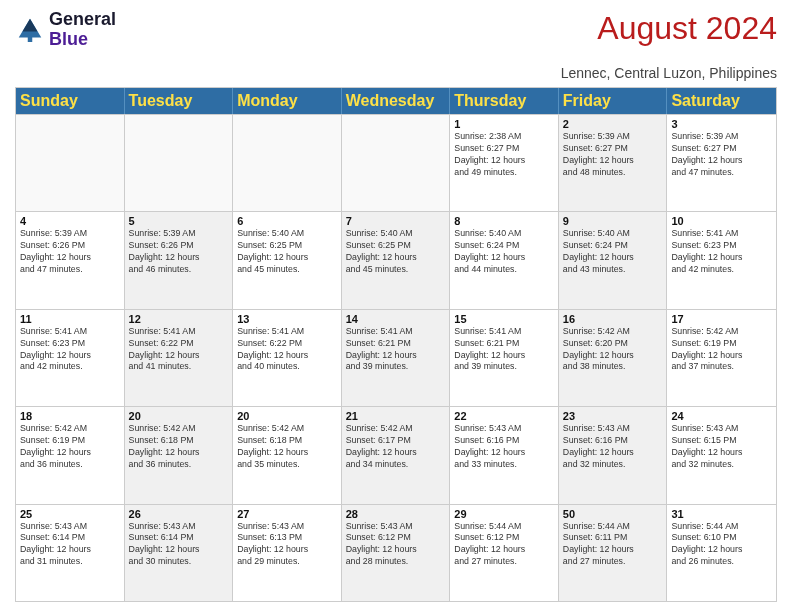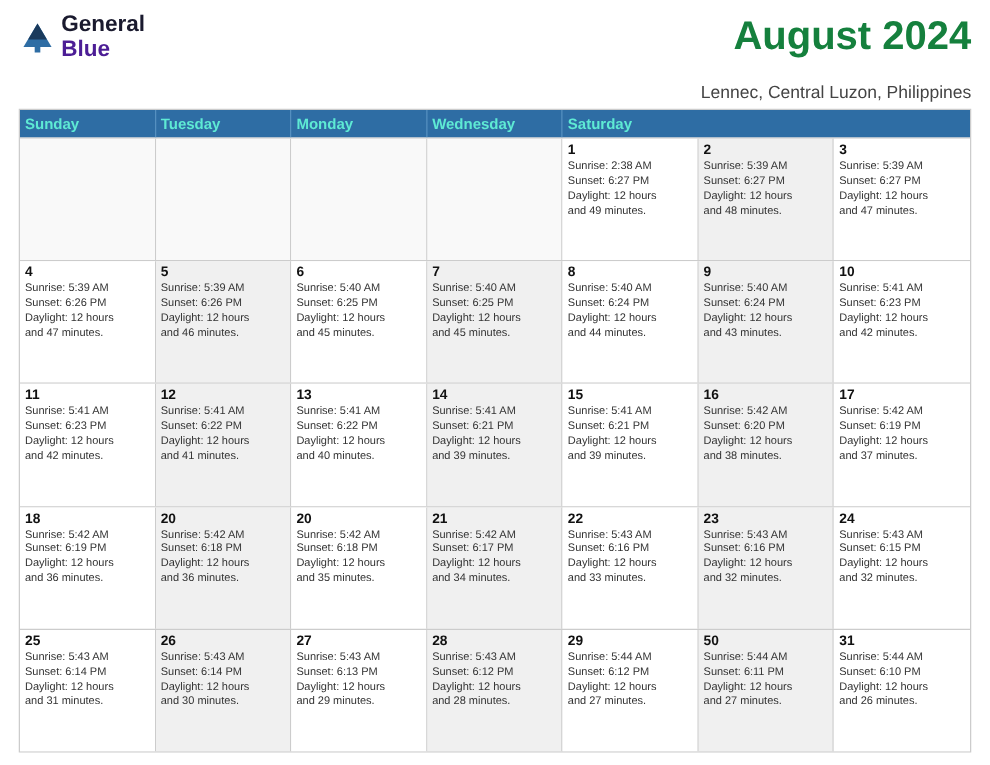--- a/index.html
+++ b/index.html
@@ -39,42 +39,42 @@
     }
     .logo-icon {
       width: 30px;
       height: 30px;
     }
     .title-block {
       text-align: right;
     }
     .month-year {
       font-size: 32px;
-      font-weight: bold;
-      color: #15803d;
+      font-weight: normal;
+      color: #b91c1c;
     }
     .location {
       font-size: 14px;
       color: #444;
       margin-top: 18px;
     }
     .calendar {
       flex: 1;
       display: flex;
       flex-direction: column;
       border: 1px solid #ccc;
     }
     .cal-header {
       display: grid;
       grid-template-columns: repeat(7, 1fr);
       background: #2e6da4;
     }
     .cal-header-cell {
-      color: #5eead4;
-      font-size: 12px;
+      color: #fde047;
+      font-size: 16px;
       font-weight: bold;
       padding: 4px 4px;
       text-align: left;
       border-right: 1px solid #5590c0;
     }
     .cal-header-cell:last-child { border-right: none; }
     .cal-body {
       flex: 1;
       display: grid;
       grid-template-rows: repeat(5, 1fr);
@@ -129,20 +129,22 @@
       <div class="location">Lennec, Central Luzon, Philippines</div>
     </div>
   </div>
 
   <div class="calendar">
     <div class="cal-header">
     <div class="cal-header-cell">Sunday</div>
         <div class="cal-header-cell">Tuesday</div>
         <div class="cal-header-cell">Monday</div>
         <div class="cal-header-cell">Wednesday</div>
+        <div class="cal-header-cell">Thursday</div>
+        <div class="cal-header-cell">Friday</div>
         <div class="cal-header-cell">Saturday</div>
       </div>
     <div class="cal-body">
     <div class="cal-row">
           <div class="cal-cell empty"></div>
           <div class="cal-cell empty"></div>
           <div class="cal-cell empty"></div>
           <div class="cal-cell empty"></div>
           <div class="cal-cell">
             <div class="day-num">1</div>

